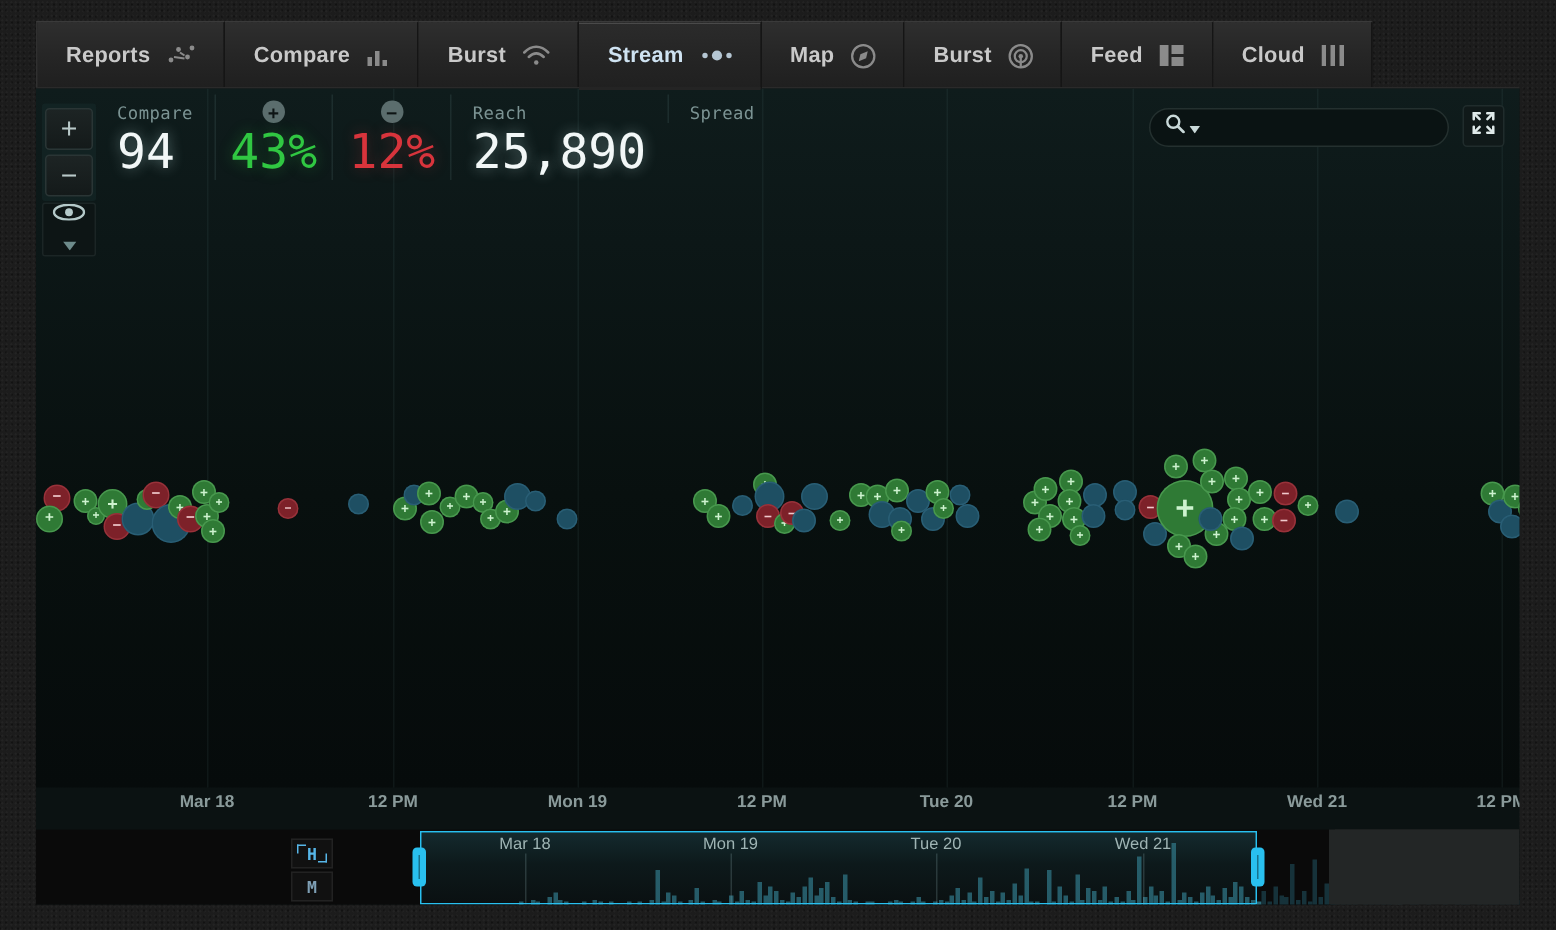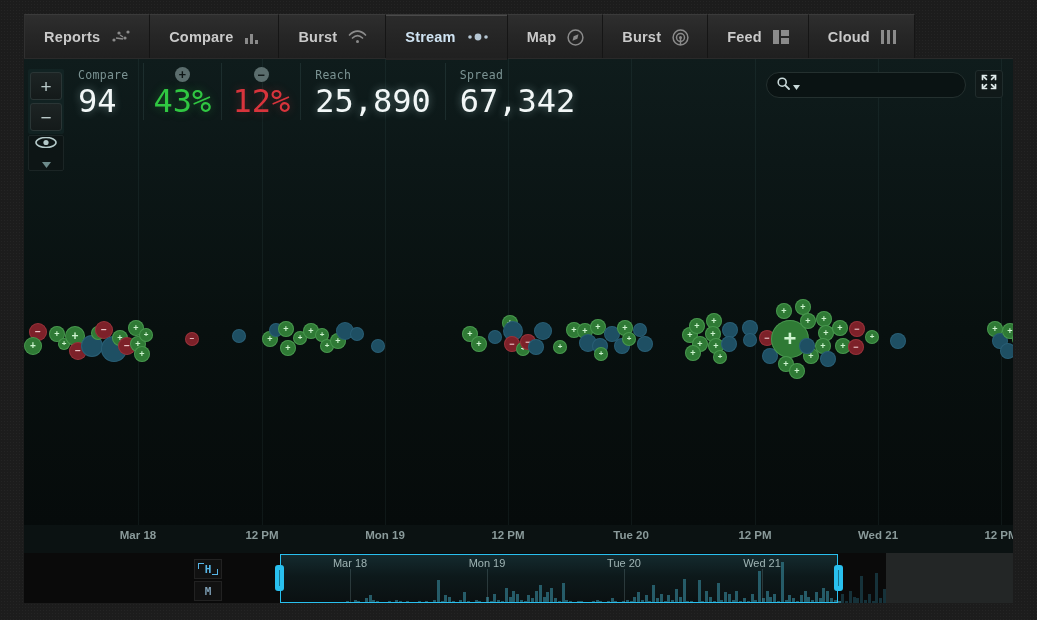--- a/index.html
+++ b/index.html
@@ -423,21 +423,20 @@
               <span class="pmicon">−</span>
             </div>
             <div class="val">12%</div>
           </div>
           <div class="stat">
             <div class="lbl">Reach</div>
             <div class="val">25,890</div>
           </div>
           <div class="stat">
             <div class="lbl">Spread</div>
-            <div class="val">67,342</div>
           </div>
         </div>
 
       <div class="zoomctl">
         <div class="zbtn">+</div>
         <div class="zbtn">−</div>
       </div>
       <div class="eyebtn">
         <span>
           <svg width="22" height="11" viewBox="0 0 22 11">

